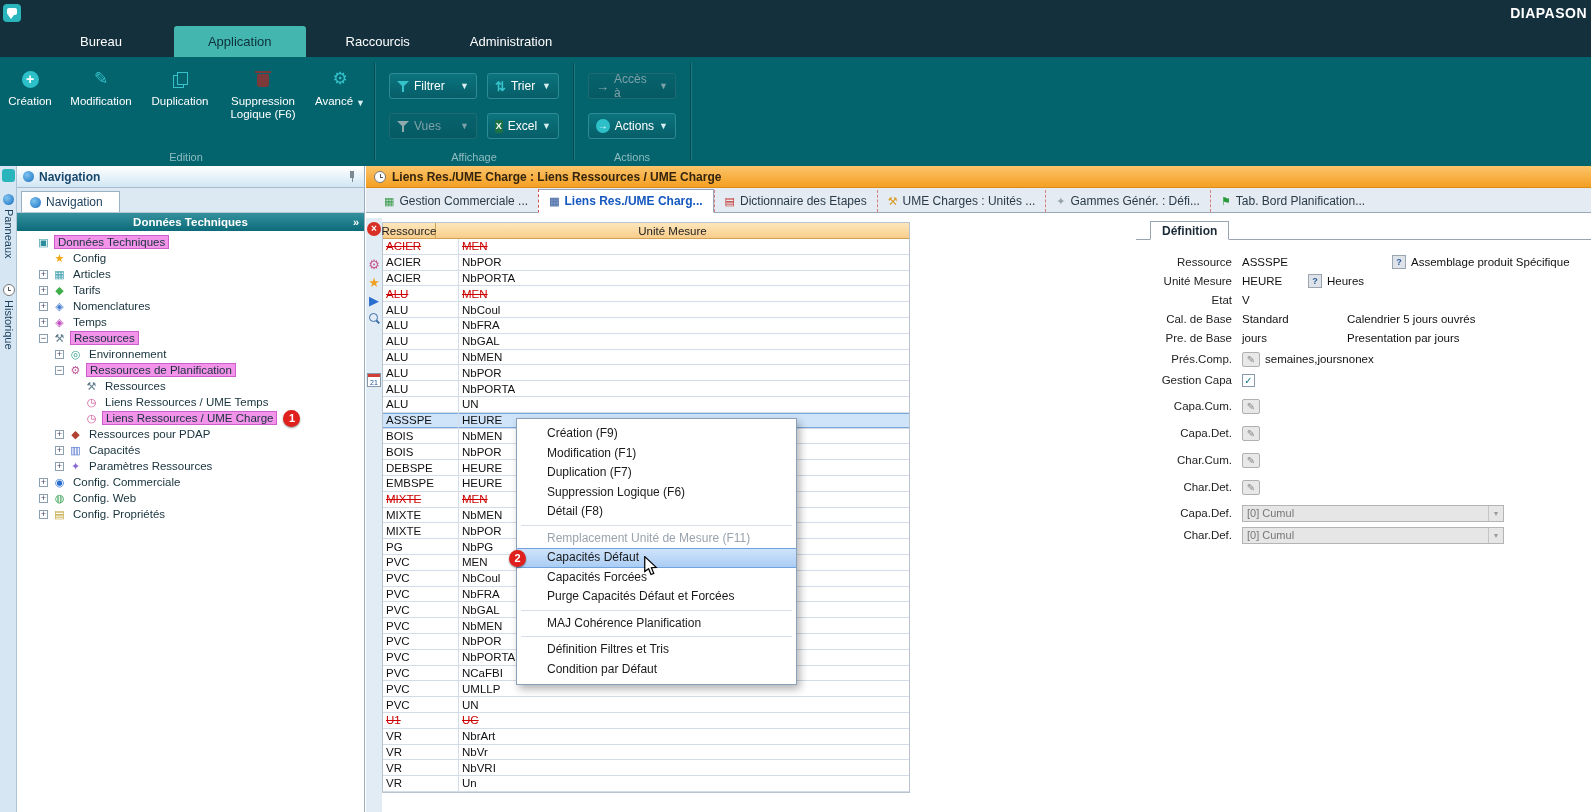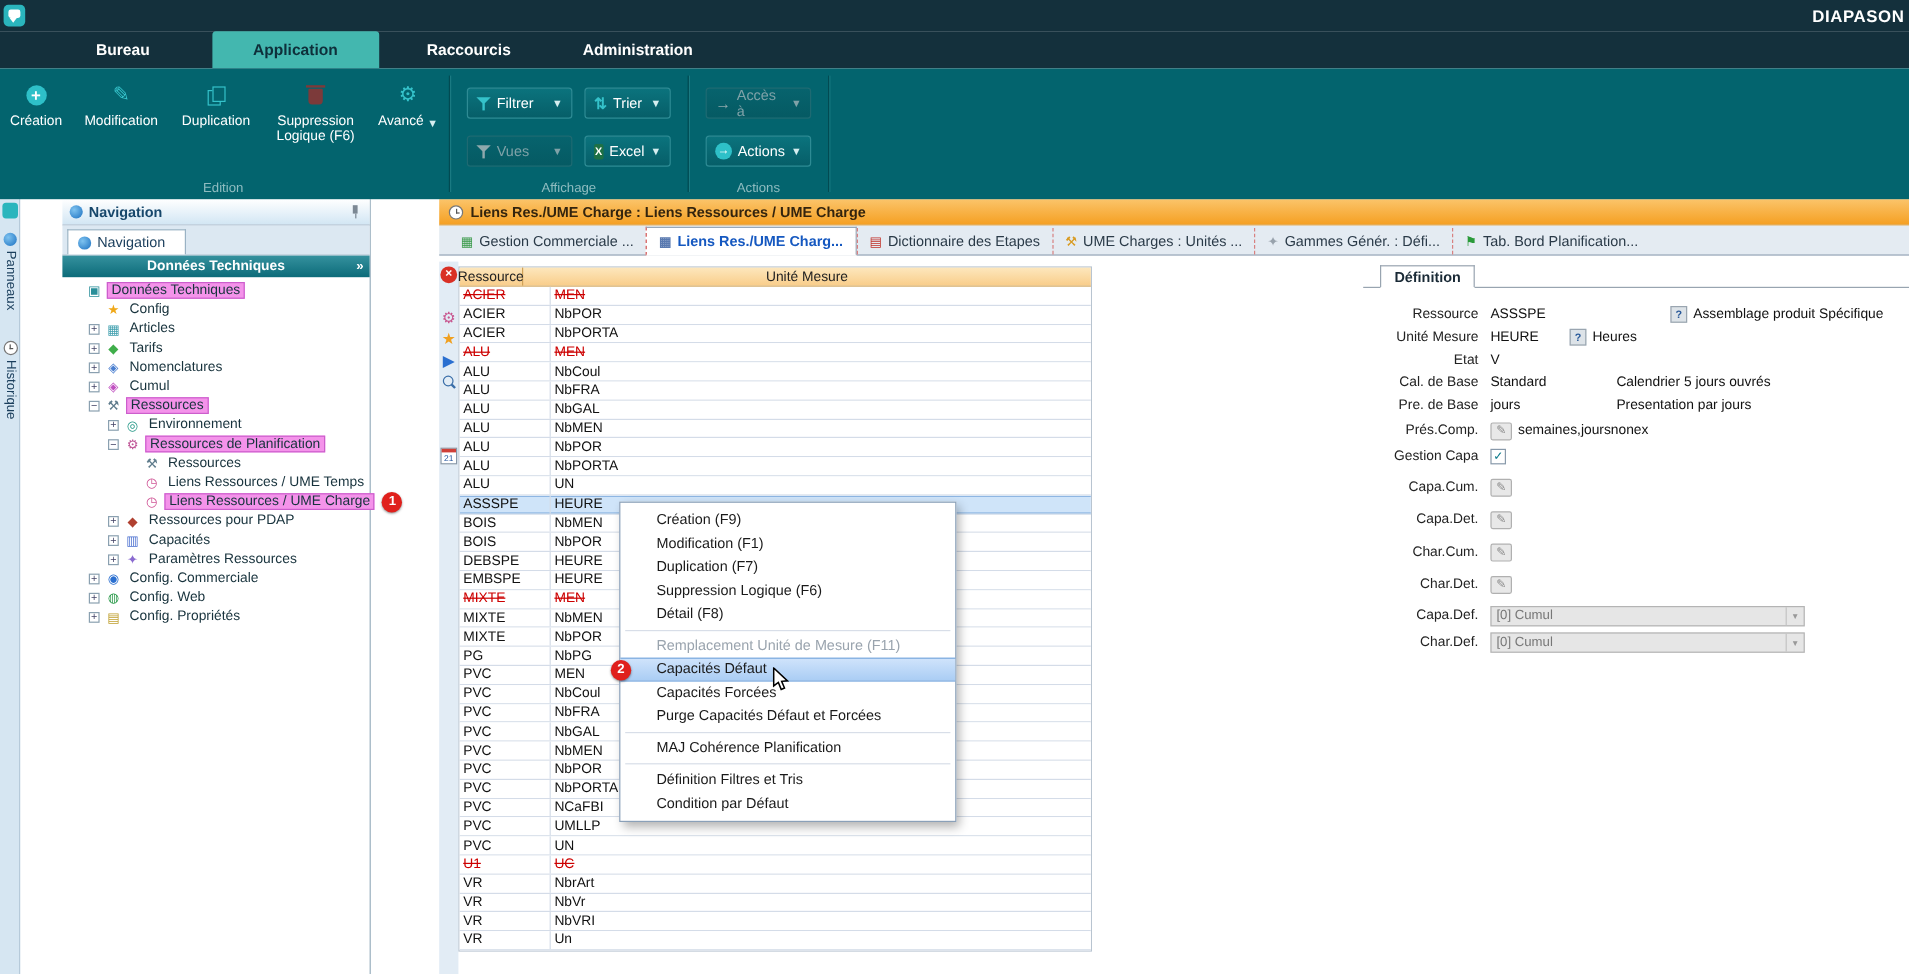--- a/index.html
+++ b/index.html
@@ -7,21 +7,21 @@
   body { font-family:"Liberation Sans", sans-serif; font-size:12px; background:#fff; position:relative; }
 
   
   .topbar { position:absolute; left:0; top:0; width:1591px; height:26px; background:#14303c; display:flex; align-items:center; color:#fff; z-index:5; }
   .logo { width:18px; height:18px; margin-left:3px; background:#2ab5bd; border-radius:4px; position:relative; }
   .logo::before { content:""; position:absolute; left:4px; top:4px; width:10px; height:7px; background:#fff; border-radius:2px; }
   .logo::after { content:""; position:absolute; left:5px; top:11px; border-left:3px solid transparent; border-right:3px solid transparent; border-top:4px solid #fff; }
   .app-title { margin-left:auto; margin-right:4px; font-weight:bold; font-size:14px; letter-spacing:.5px; }
 
   .menu-tabs { position:absolute; left:0; top:26px; width:1591px; height:31px; background:#14303c; display:flex; align-items:stretch; padding-left:50px; z-index:5; }
-  .menu-tab { display:flex; align-items:center; padding:0 30px; color:#fff; font-weight:bold; font-size:13px; cursor:default; }
+  .menu-tab { display:flex; align-items:center; padding:0 30px; color:#fff; font-weight:normal; font-size:13px; cursor:default; }
   .menu-tab.active { background:#43b7af; color:#0e2f3a; border-radius:3px 3px 0 0; margin-left:22px; margin-right:10px; padding:0 34px; }
 
   
   .ribbon { position:absolute; left:0; top:57px; width:1591px; height:109px; background:#03646e; display:flex; z-index:5; }
   .rgroup { position:relative; height:100%; padding-top:8px; }
   .rlabel { position:absolute; bottom:3px; left:0; right:0; text-align:center; color:#8fbcc0; font-size:11px; }
   .vsep { width:1px; background:#024a52; margin:6px 2px; box-shadow:1px 0 0 #1a7a82; }
 
   .big-buttons { display:flex; }
   .bigbtn { display:flex; flex-direction:column; align-items:center; text-align:center; color:#fff; font-size:11.5px; line-height:1.15; padding:2px 4px; cursor:default; }
@@ -61,21 +61,21 @@
   .strip-logo { position:absolute; left:2px; top:3px; width:13px; height:13px; background:#2ab5bd; border-radius:3px; }
   .vtab { position:absolute; left:0; width:17px; display:flex; flex-direction:column; align-items:center; gap:4px; }
   .vtab.panneaux { top:28px; } .vtab.historique { top:118px; }
   .vtext { writing-mode:vertical-rl; font-size:11px; color:#1a3e5c; }
   .ico-globe { width:11px; height:11px; border-radius:50%; background:radial-gradient(circle at 35% 35%, #7ec3f0, #1a6fc0); display:inline-block; flex:none; }
   .ico-clock { width:12px; height:12px; border-radius:50%; border:1px solid #777; background:#fff; position:relative; display:inline-block; flex:none; }
   .ico-clock::before { content:""; position:absolute; left:4.5px; top:2px; width:1px; height:4px; background:#555; }
   .ico-clock::after { content:""; position:absolute; left:4.5px; top:5px; width:3px; height:1px; background:#555; }
 
   
-  .nav-panel { position:absolute; left:17px; top:166px; width:292px; height:646px; background:#fff; border-right:1px solid #98aebe; z-index:4;padding-left:35px; }
+  .nav-panel { position:absolute; left:17px; top:166px; width:348px; height:646px; background:#fff; border-right:1px solid #98aebe; z-index:4; }
   .nav-header { height:22px; background:linear-gradient(#ffffff,#d2e6f4); border-bottom:1px solid #a8bccd; display:flex; align-items:center; gap:5px; padding:0 6px; color:#17476b; font-weight:bold; }
   .pinbtn { margin-left:auto; width:12px; height:12px; position:relative; cursor:default; }
   .pinbtn::before { content:""; position:absolute; left:4px; top:0; width:4px; height:7px; background:#7c8894; }
   .pinbtn::after { content:""; position:absolute; left:5.5px; top:7px; width:1px; height:4px; background:#7c8894; }
   .nav-tabrow { height:25px; background:#dce8f2; border-bottom:1px solid #b8c8d6; display:flex; align-items:flex-end; padding-left:4px; }
   .nav-tab { background:#fff; border:1px solid #9ab2c4; border-bottom:none; display:flex; align-items:center; gap:5px; padding:3px 16px 3px 8px; color:#1a3e5c; }
   .tree-header { height:18px; background:linear-gradient(#35919e,#0c6b79); color:#fff; font-weight:bold; font-size:11.5px; text-align:center; line-height:18px; position:relative; }
   .tree-collapse { position:absolute; right:5px; top:0; color:#fff; cursor:default; font-size:11px; }
   .tree { padding-top:3px; font-size:11.5px; color:#17323c; }
   .tree-row { height:16px; display:flex; align-items:center; cursor:default; white-space:nowrap; }
@@ -296,21 +296,21 @@
         <span class="tree-label">Tarifs</span>
       </div>
       <div class="tree-row" style="padding-left: 22px;">
         <span class="expand-box">+</span>
         <span class="ti" style="color: rgb(74, 127, 208);">◈</span>
         <span class="tree-label">Nomenclatures</span>
       </div>
       <div class="tree-row" style="padding-left: 22px;">
         <span class="expand-box">+</span>
         <span class="ti" style="color: rgb(192, 80, 192);">◈</span>
-        <span class="tree-label">Cumul</span>
+        <span class="tree-label">Temps</span>
       </div>
       <div class="tree-row" style="padding-left: 22px;">
         <span class="expand-box">−</span>
         <span class="ti" style="color: rgb(95, 124, 140);">⚒</span>
         <span class="tree-label hl">Ressources</span>
       </div>
       <div class="tree-row" style="padding-left: 38px;">
         <span class="expand-box">+</span>
         <span class="ti" style="color: rgb(42, 154, 138);">◎</span>
         <span class="tree-label">Environnement</span>

